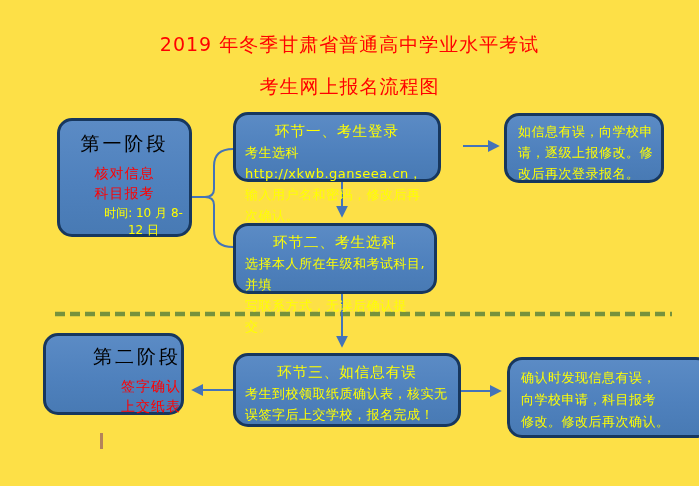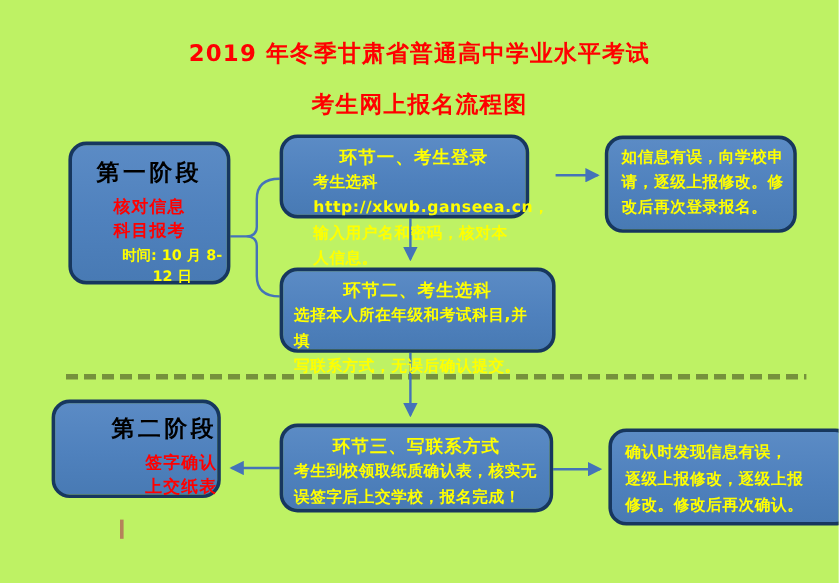--- a/index.html
+++ b/index.html
@@ -1,18 +1,18 @@
 <!DOCTYPE html>
 <html><head>
 <meta charset="utf-8">
 <style>
   html,body{margin:0;padding:0;background:#ffffff;}
   #canvas{
-    position:relative;width:699px;height:486px;background:#bef264;overflow:hidden;
-    font-family:"DejaVu Sans",sans-serif;font-weight:bold;
+    position:relative;width:699px;height:486px;background:#fde047;overflow:hidden;
+    font-family:"DejaVu Sans",sans-serif;font-weight:normal;
   }
   .title{
     position:absolute;left:0;width:699px;text-align:center;color:#FF0000;
     font-size:19px;letter-spacing:1px;
   }
   .flowbox{
     position:absolute;box-sizing:border-box;border:3px solid #17375E;border-radius:15px;
     background:linear-gradient(180deg,#5b8bc5 0%,#4F81BD 55%,#487ab4 100%);
     color:#FFFF00;text-align:center;
   }
@@ -57,62 +57,62 @@
   </svg>
 
   <div class="flowbox" style="left:57px;top:118px;width:135px;height:119px;">
     <div class="stage-title">第一阶段</div>
     <div class="gap6"></div>
     <div class="stage-red">核对信息</div>
     <div class="stage-red">科目报考</div>
     <div class="stage-time">时间: 10 月 8-12 日</div>
   </div>
 
-  <div class="flowbox" style="left:233px;top:112px;width:208px;height:70px;padding-left:16px;">
+  <div class="flowbox" style="left:233px;top:112px;width:208px;height:70px;">
     <div class="step-title">环节一、考生登录</div>
     <div class="step-body">
       <div>考生选科 http://xkwb.ganseea.cn，</div>
-      <div>输入用户名和密码，核对本人信息。</div>
+      <div>输入用户名和密码，修改后再次确认。</div>
     </div>
   </div>
 
-  <div class="flowbox" style="left:504px;top:113px;width:160px;height:81px;">
+  <div class="flowbox" style="left:504px;top:113px;width:160px;height:70px;">
     <div class="note-body" style="padding-top:5px;line-height:21px;">
       <div>如信息有误，向学校申</div>
       <div>请，逐级上报修改。修</div>
       <div>改后再次登录报名。</div>
     </div>
   </div>
 
-  <div class="flowbox" style="left:233px;top:223px;width:230px;height:71px;">
+  <div class="flowbox" style="left:233px;top:223px;width:204px;height:71px;">
     <div class="step-title">环节二、考生选科</div>
     <div class="step-body">
       <div>选择本人所在年级和考试科目,并填</div>
       <div>写联系方式，无误后确认提交。</div>
     </div>
   </div>
 
   <div class="flowbox" style="left:43px;top:333px;width:141px;height:82px;text-align:right;">
     <div class="stage-title" style="margin-top:8px;">第二阶段</div>
     <div class="gap6"></div>
     <div class="stage-red">签字确认</div>
     <div class="stage-red">上交纸表</div>
   </div>
 
   <div class="flowbox" style="left:233px;top:353px;width:228px;height:74px;">
-    <div class="step-title">环节三、写联系方式</div>
+    <div class="step-title">环节三、如信息有误</div>
     <div class="step-body">
       <div>考生到校领取纸质确认表，核实无</div>
       <div>误签字后上交学校，报名完成！</div>
     </div>
   </div>
 
   <div class="flowbox" style="left:507px;top:357px;width:204px;height:81px;">
     <div class="note-body">
       <div>确认时发现信息有误，</div>
-      <div>逐级上报修改，逐级上报</div>
+      <div>向学校申请，科目报考</div>
       <div>修改。修改后再次确认。</div>
     </div>
   </div>
 
   <div id="stray"></div>
 
 </div>
 
 </body></html>

